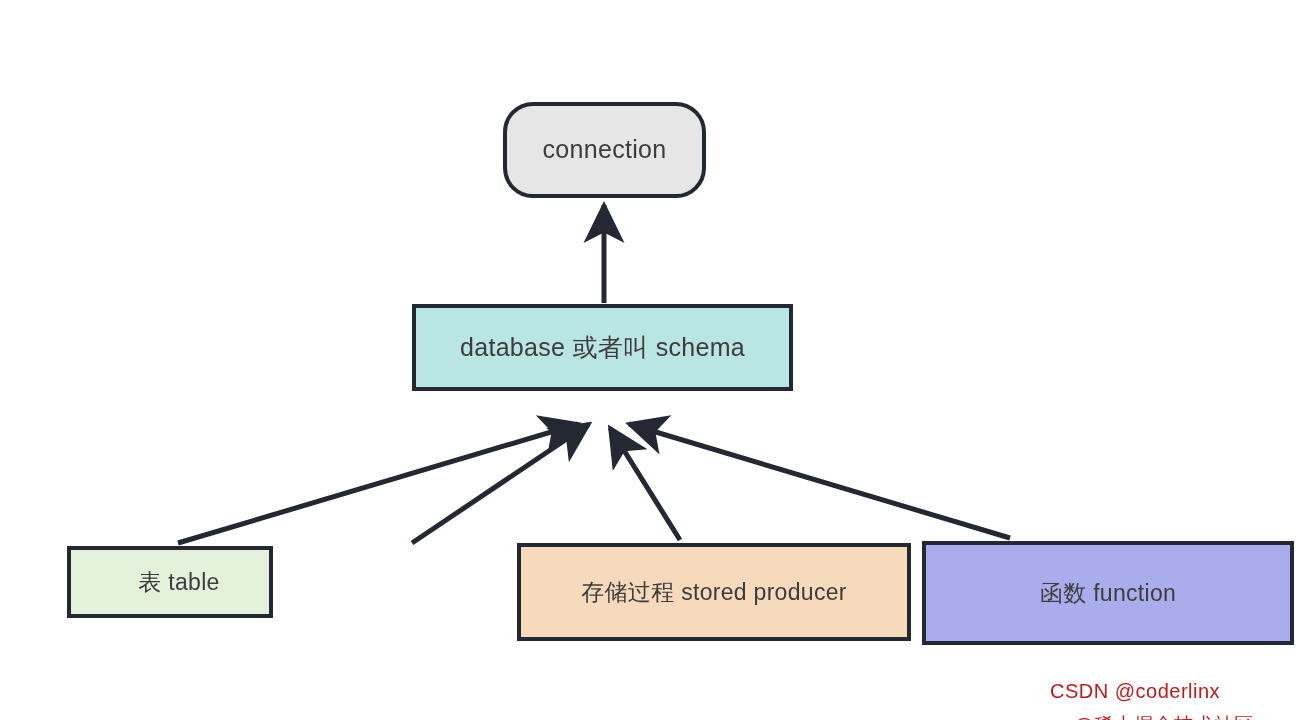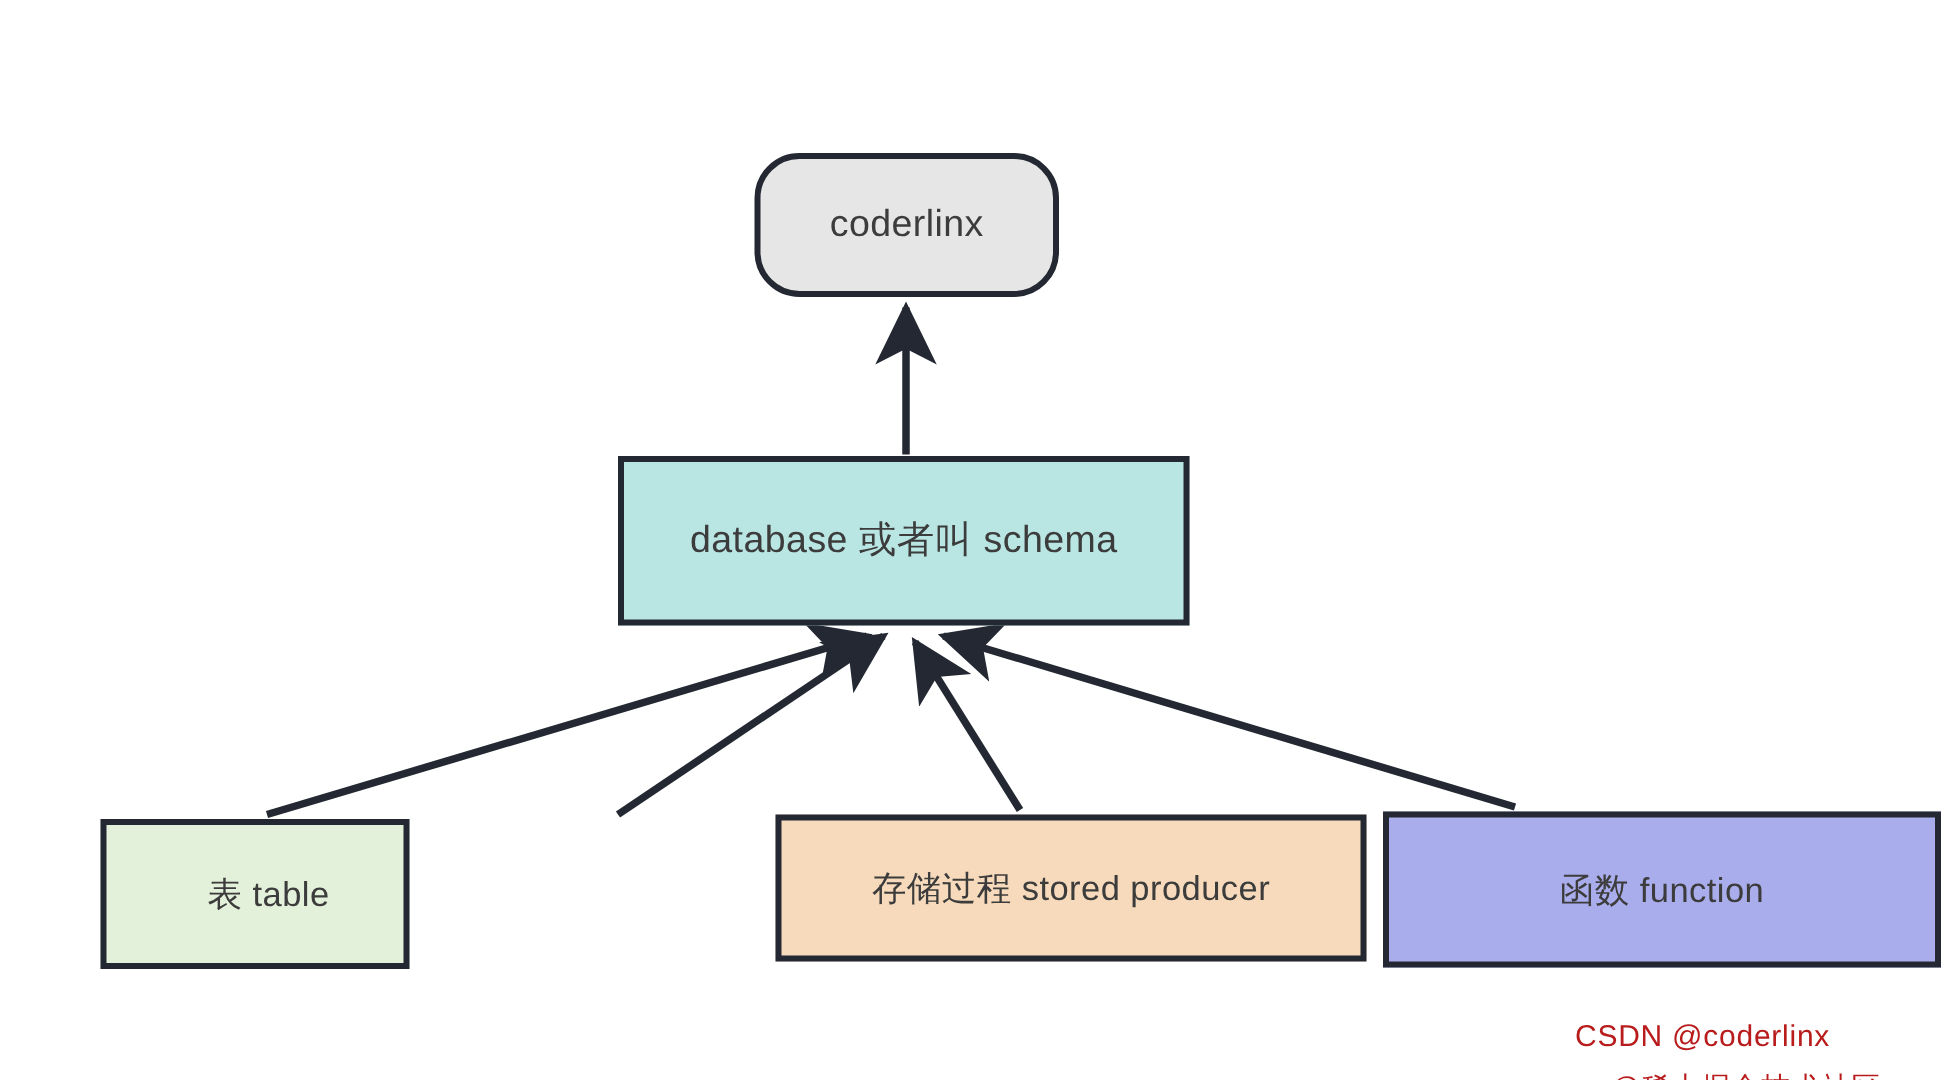--- a/index.html
+++ b/index.html
@@ -54,31 +54,31 @@
     border-radius: 30px;
     background: #e6e6e6;
     font-size: 25px;
   }
 
   
   #node-database {
     left: 412px;
     top: 304px;
     width: 381px;
-    height: 113px;
+    height: 87px;
     background: #b9e5e3;
     font-size: 25px;
   }
 
   
   #node-table {
     left: 67px;
     top: 546px;
     width: 206px;
-    height: 100px;
+    height: 72px;
     background: #e4f1da;
     font-size: 23px;
     padding-left: 18px;
   }
   #node-view {
     left: 313px;
     top: 546px;
     width: 184px;
     height: 92px;
     background: #f1ebc9;
@@ -154,21 +154,21 @@
     <line x1="178" y1="543" x2="578" y2="424" stroke="#232832" stroke-width="5" marker-end="url(#arrowhead)"></line>
 
     <line x1="412" y1="543" x2="589" y2="424" stroke="#232832" stroke-width="5" marker-end="url(#arrowhead)"></line>
 
     <line x1="680" y1="540" x2="610" y2="428" stroke="#232832" stroke-width="5" marker-end="url(#arrowhead)"></line>
 
     <line x1="1010" y1="538" x2="629" y2="424" stroke="#232832" stroke-width="5" marker-end="url(#arrowhead)"></line>
   </svg>
 
   <div class="node" id="node-connection">
-    <span class="node-label">coderlinx</span>
+    <span class="node-label">connection</span>
   </div>
 
   <div class="node" id="node-database">
     <span class="node-label">database 或者叫 schema</span>
   </div>
 
   <div class="node" id="node-table">
     <span class="node-label">表 table</span>
   </div>
 

